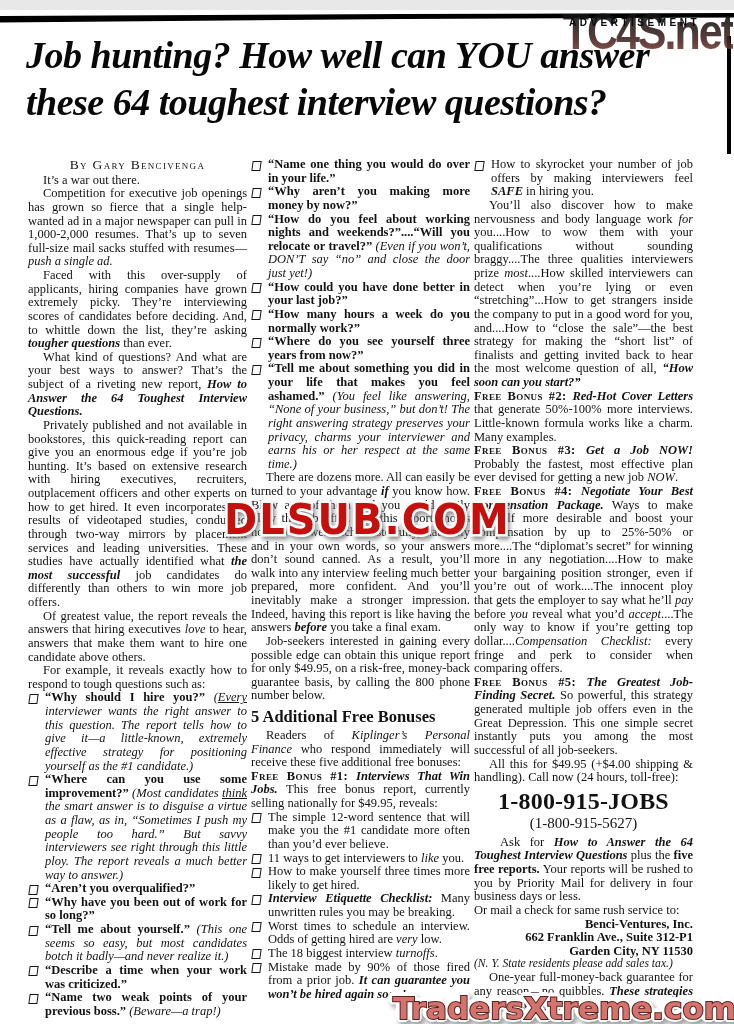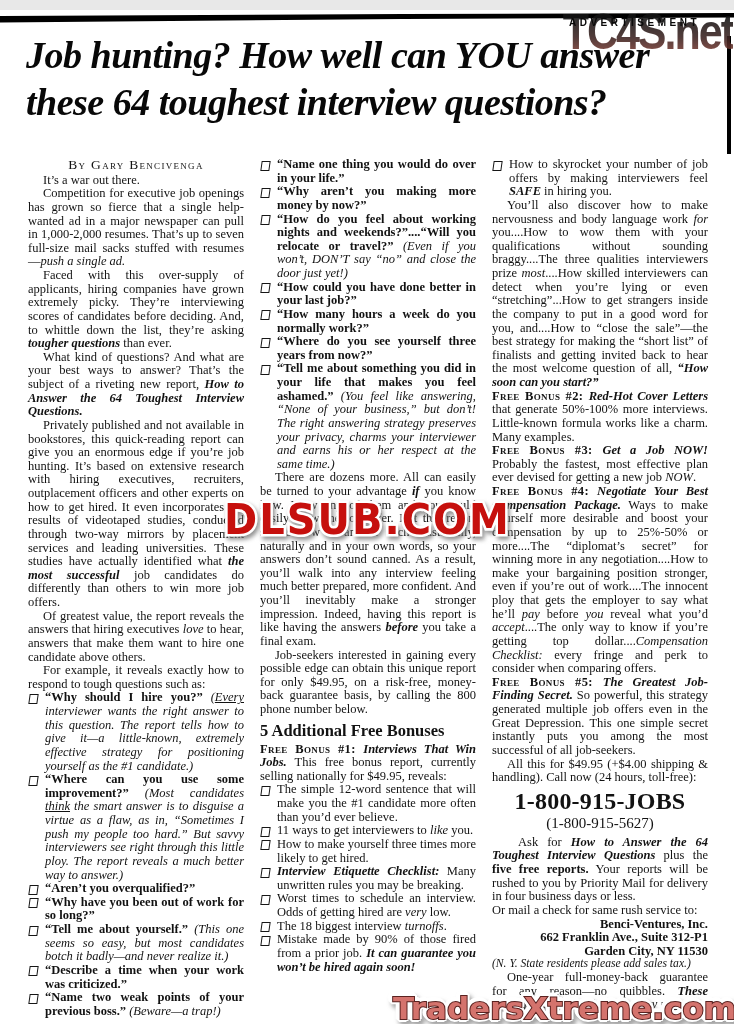--- a/index.html
+++ b/index.html
@@ -10,21 +10,21 @@
           clip-path:polygon(0 30%,55% 10%,100% 0,100% 45%,55% 60%,0 95%);}
   .right-tick{position:absolute;top:26px;right:3px;width:4px;height:118px;background:#000;}
   .adlabel{position:absolute;top:7px;right:34px;z-index:7;font-family:"Liberation Sans",sans-serif;
            font-size:10px;font-weight:bold;letter-spacing:3.5px;color:#0a0a0a;}
   .wm-top{position:absolute;top:-6px;right:1px;z-index:6;font-family:"Liberation Sans",sans-serif;
           font-weight:bold;font-size:43px;letter-spacing:-2px;transform:scaleY(1.15);transform-origin:top right;
           background:linear-gradient(180deg,#141414 25%,#3c2220 60%,#8c4036 95%);
           -webkit-background-clip:text;background-clip:text;-webkit-text-fill-color:transparent;opacity:.88;}
   .headline{position:absolute;top:22px;left:26px;width:696px;margin:0;z-index:2;
             font-size:38px;font-weight:bold;font-style:italic;line-height:1.24;letter-spacing:-.5px;color:#080808;}
-  .cols{position:absolute;top:148px;left:28px;width:680px;display:flex;gap:16px;}
+  .cols{position:absolute;top:148px;left:28px;width:680px;display:flex;gap:4px;}
   .col{width:219px;font-size:12.5px;line-height:1.09;text-align:justify;}
   .para{margin:0;}
   .ind{text-indent:15px;}
   .byline{text-align:center;text-indent:0;font-variant:small-caps;letter-spacing:1.3px;font-size:13.5px;margin-bottom:1px;}
   .check,.check2{position:relative;padding-left:17px;}
   .check .cb,.check2 .cb{position:absolute;left:1px;top:2.5px;width:7px;height:8px;
         border:1.4px solid #161616;transform:skewX(-8deg);background:#fff;}
   .check{font-weight:bold;}
   .check .ri,.check .riu{font-weight:normal;}
   .bonus-head{text-align:left;font-size:16.5px;font-weight:bold;margin:5px 0 3px;}
@@ -85,20 +85,21 @@
         <p class="para check "><span class="cb"></span><span class="rb">“Name one thing you would do over in your life.”</span></p>
         <p class="para check "><span class="cb"></span><span class="rb">“Why aren’t you making more money by now?”</span></p>
         <p class="para check "><span class="cb"></span><span class="rb">“How do you feel about working nights and weekends?”....“Will you relocate or travel?” </span><span class="ri">(Even if you won’t, DON’T say “no” and close the door just yet!)</span></p>
         <p class="para check "><span class="cb"></span><span class="rb">“How could you have done better in your last job?”</span></p>
         <p class="para check "><span class="cb"></span><span class="rb">“How many hours a week do you normally work?”</span></p>
         <p class="para check "><span class="cb"></span><span class="rb">“Where do you see yourself three years from now?”</span></p>
         <p class="para check "><span class="cb"></span><span class="rb">“Tell me about something you did in your life that makes you feel ashamed.” </span><span class="ri">(You feel like answering, “None of your business,” but don’t! The right answering strategy preserves your privacy, charms your interviewer and earns his or her respect at the same time.)</span></p>
         <p class="para ind"><span>There are dozens more. All can easily be turned to your advantage </span><span class="rbi">if</span><span> you know how. Blow any of them and you could easily blow the job offer. But this report shows how to answer each masterfully, naturally and in your own words, so your answers don’t sound canned. As a result, you’ll walk into any interview feeling much better prepared, more confident. And you’ll inevitably make a stronger impression. Indeed, having this report is like having the answers </span><span class="rbi">before</span><span> you take a final exam.</span></p>
         <p class="para ind"><span>Job-seekers interested in gaining every possible edge can obtain this unique report for only $49.95, on a risk-free, money-back guarantee basis, by calling the 800 phone number below.</span></p>
         <h2 class="bonus-head"><span>5 Additional Free Bonuses</span></h2>
+        <p class="para ind"><span>Readers of </span><span class="ri">Kiplinger’s Personal Finance</span><span> who respond immediately will receive these five additional free bonuses:</span></p>
         <p class="para "><span class="rfb">Free Bonus #1: </span><span class="rbi">Interviews That Win Jobs.</span><span> This free bonus report, currently selling nationally for $49.95, reveals:</span></p>
         <p class="para check2 "><span class="cb"></span><span>The simple 12-word sentence that will make you the #1 candidate more often than you’d ever believe.</span></p>
         <p class="para check2 "><span class="cb"></span><span>11 ways to get interviewers to </span><span class="ri">like</span><span> you.</span></p>
         <p class="para check2 "><span class="cb"></span><span>How to make yourself three times more likely to get hired.</span></p>
         <p class="para check2 "><span class="cb"></span><span class="rbi">Interview Etiquette Checklist:</span><span> Many unwritten rules you may be breaking.</span></p>
         <p class="para check2 "><span class="cb"></span><span>Worst times to schedule an interview. Odds of getting hired are </span><span class="ri">very</span><span> low.</span></p>
         <p class="para check2 "><span class="cb"></span><span>The 18 biggest interview </span><span class="ri">turnoffs</span><span>.</span></p>
         <p class="para check2 "><span class="cb"></span><span>Mistake made by 90% of those fired from a prior job. </span><span class="rbi">It can guarantee you won’t be hired again soon!</span></p>
       </div>
     <div class="col">

